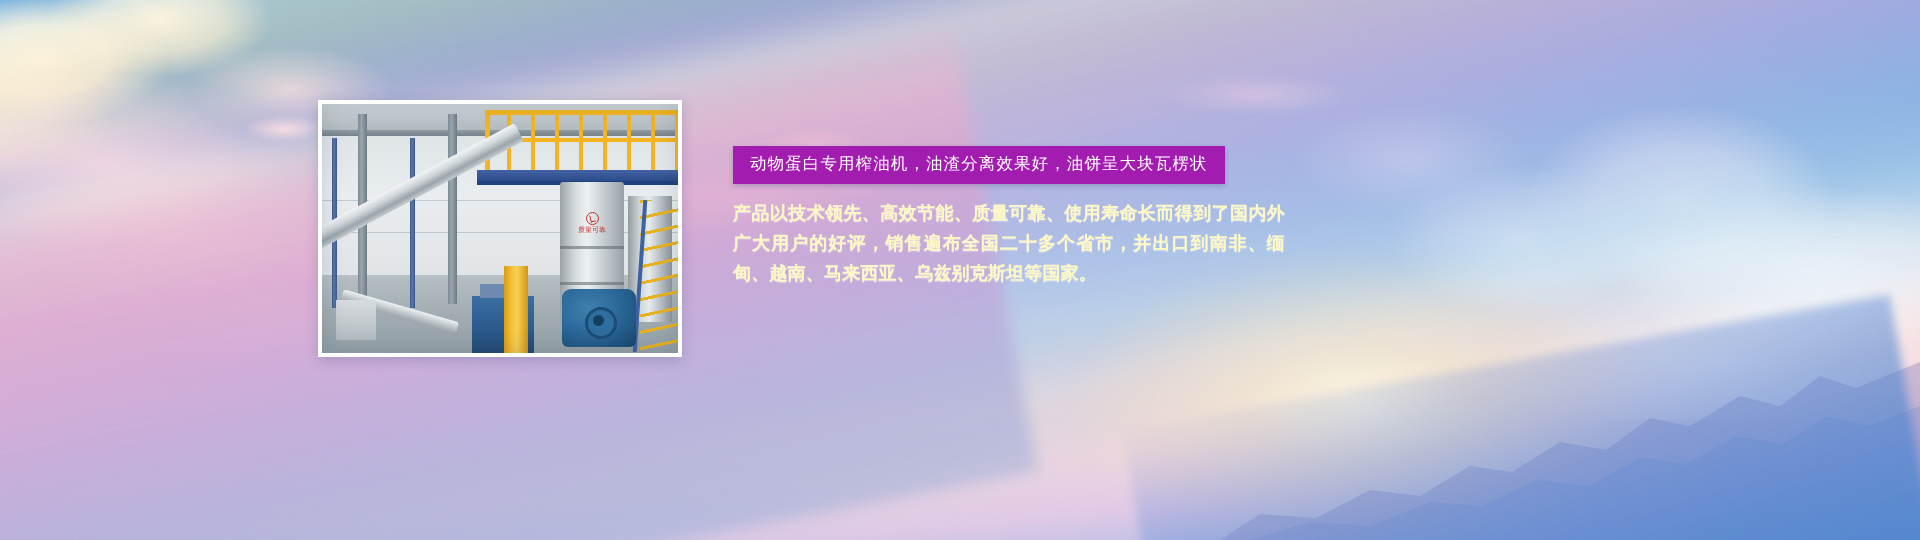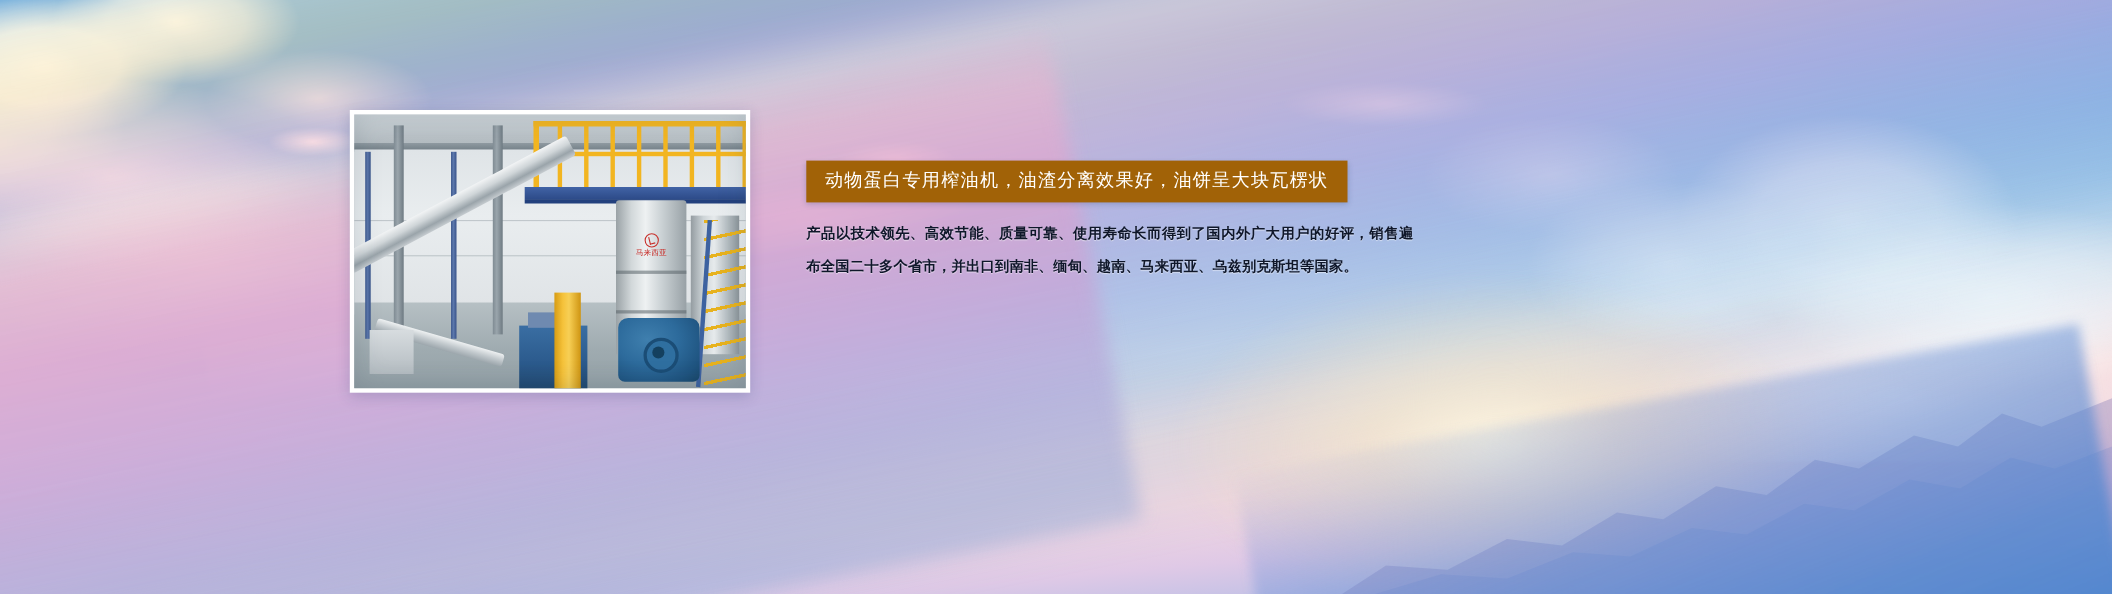--- a/index.html
+++ b/index.html
@@ -414,37 +414,37 @@
       0 0 1px #ffffff,
       1px 1px 0 rgba(255,255,255,0.9),
       -1px 1px 0 rgba(255,255,255,0.9),
       2px 3px 4px rgba(60,40,40,0.22);
   }
 
   .subtitle-bar {
     display: inline-block;
     margin-top: 16px;
     padding: 8px 17px 9px;
-    background: #a16207;
+    background: #a21caf;
     color: #ffffff;
     font-size: 16.5px;
     letter-spacing: 1.1px;
     line-height: 1.25;
     white-space: nowrap;
     font-family: "DejaVu Sans", "Liberation Sans", sans-serif;
     box-shadow: 0 2px 5px rgba(20,50,100,0.22);
   }
 
   .description {
     margin: 14px 0 0 0;
     width: 552px;
-    font-size: 13px;
+    font-size: 18px;
     font-weight: 700;
     line-height: 30px;
-    color: #0f172a;
+    color: #fef9c3;
     letter-spacing: 0.2px;
     text-align: justify;
     font-family: "DejaVu Sans", "Liberation Sans", sans-serif;
     text-shadow: 0 1px 1px rgba(255,255,255,0.55);
   }
 </style>
 </head>
 <body>
 
 <div class="banner">
@@ -501,21 +501,21 @@
       <div class="ph ph-deck"></div>
       <div class="ph ph-deck-edge"></div>
 
       <div class="ph ph-vessel"></div>
       <div class="ph ph-vessel-band" style="top:142px"></div>
       <div class="ph ph-vessel-band" style="top:178px"></div>
       <div class="ph ph-vessel-2"></div>
 
       <div class="ph ph-logo">
         <div class="ph-logo-mark"></div>
-        <span>马来西亚</span>
+        <span>质量可靠</span>
       </div>
 
       <div class="ph ph-conveyor"></div>
       <div class="ph ph-conveyor-2"></div>
 
       <div class="ph ph-stair"></div>
       <div class="ph ph-stair-rail"></div>
 
       <div class="ph ph-cabinet"></div>
       <div class="ph ph-gearbox"></div>

